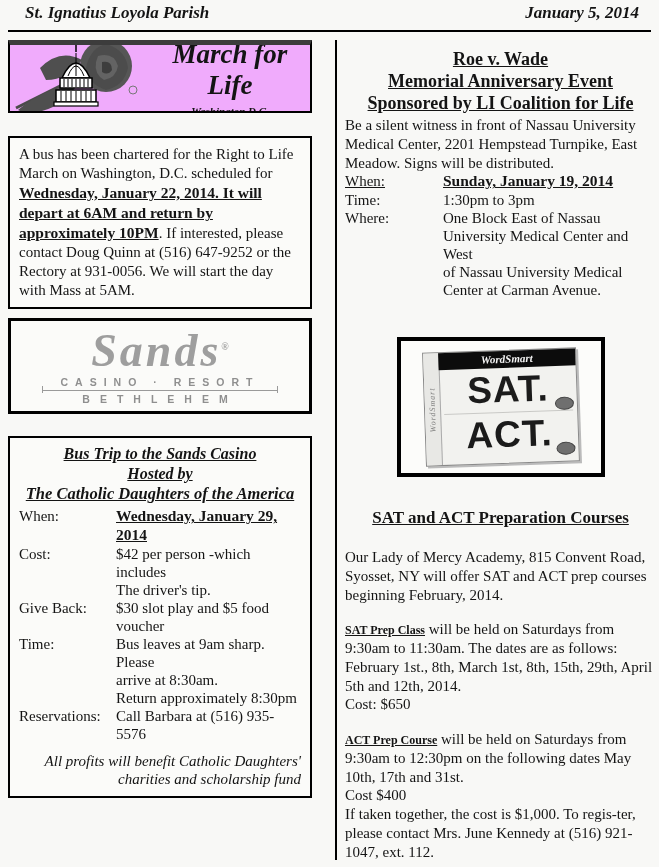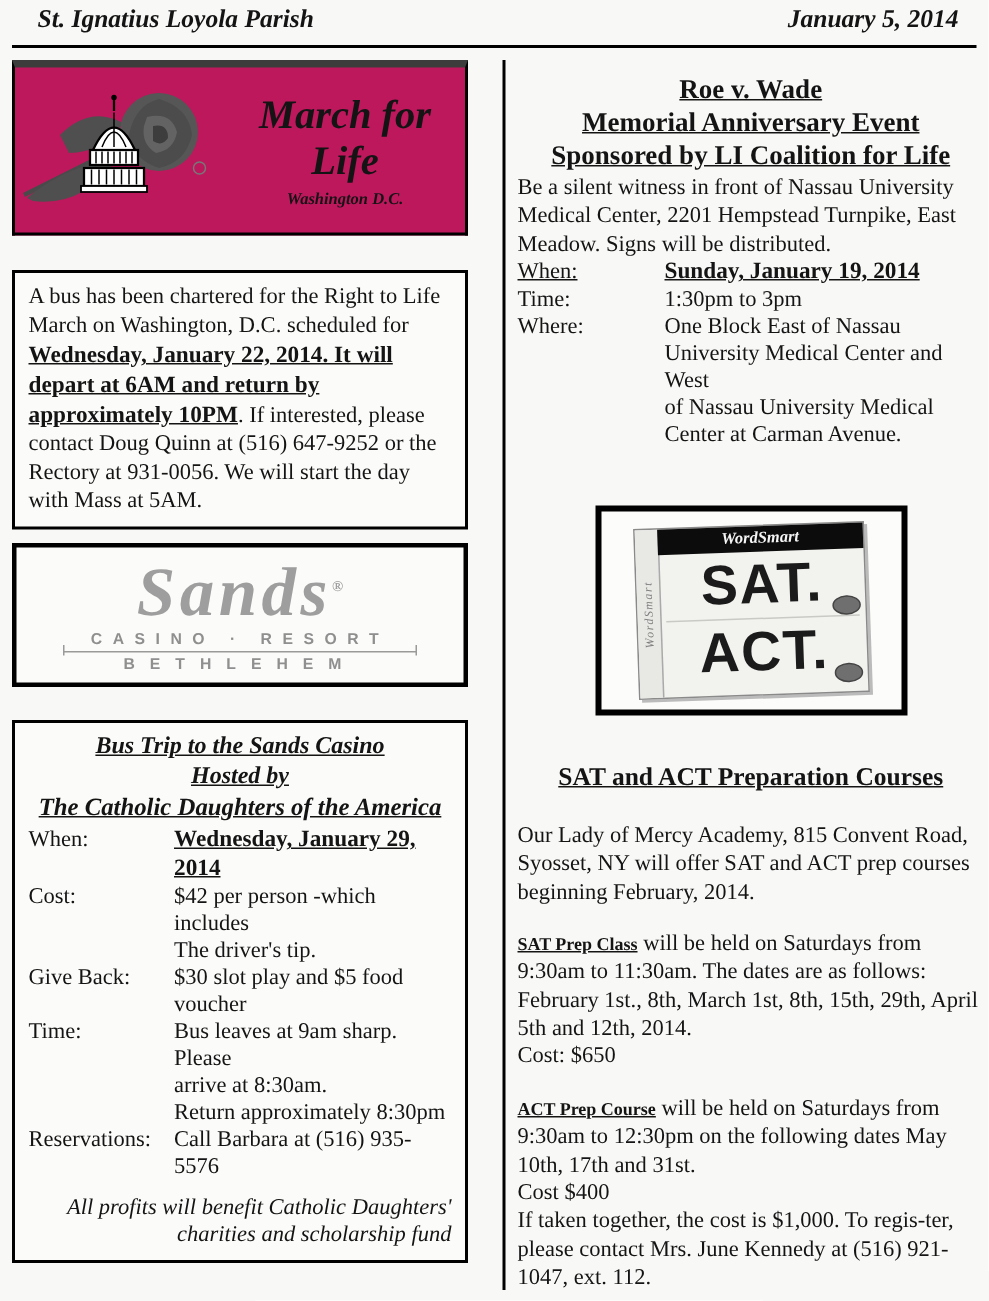--- a/index.html
+++ b/index.html
@@ -14,22 +14,22 @@
   .hdr-right{right:20px;}
   .top-rule{position:absolute;left:8px;top:30px;width:643px;height:2px;background:#000;}
   .col-divider{position:absolute;left:335px;top:40px;width:2px;height:820px;background:#000;}
 
   
   .left-col{position:absolute;left:8px;top:40px;width:304px;}
   .right-col{position:absolute;left:345px;top:48px;width:311px;font-size:15px;line-height:1.25;}
 
   
   .march-box{
-    box-sizing:border-box;height:117px;border:2px solid #000;border-top:5px solid #3c3c3c;
-    background:#be185d;display:flex;align-items:center;overflow:hidden;
+    box-sizing:border-box;height:73px;border:2px solid #000;border-top:5px solid #3c3c3c;
+    background:#f0abfc;display:flex;align-items:center;overflow:hidden;
   }
   .march-text{flex:1;text-align:center;padding-right:8px;}
   .march-title{font-size:27px;font-weight:bold;font-style:italic;}
   .march-sub{font-size:11px;font-weight:bold;font-style:italic;margin-top:4px;}
 
   
   .charter-box{
     box-sizing:border-box;margin-top:23px;min-height:147px;border:2px solid #000;
     background:#fbfbf9;padding:7px 9px;font-size:15px;line-height:1.27;
   }

